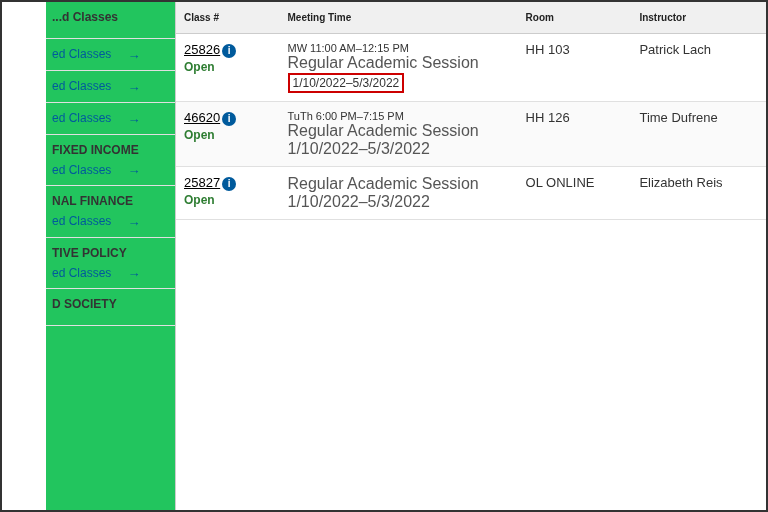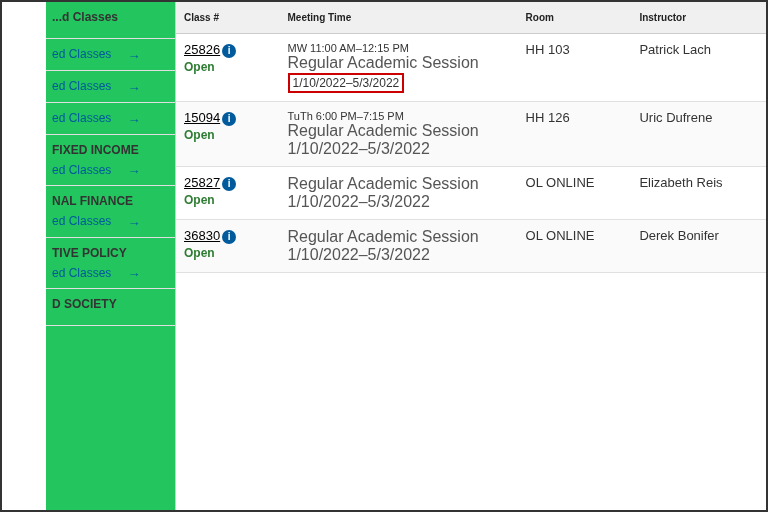--- a/index.html
+++ b/index.html
@@ -216,43 +216,34 @@
         </tr>
       </thead>
       <tbody id="table-body">
       <tr>
             <td class="col-class"><a href="#" class="class-num">25826</a><span class="info-icon">i</span><div class="status-open">Open</div></td>
             <td class="col-meeting"><div class="meeting-time">MW 11:00 AM–12:15 PM</div><div class="session-info">Regular Academic Session</div><div class="date-range">1/10/2022–5/3/2022</div></td>
             <td class="col-room">HH 103</td>
             <td class="col-instructor">Patrick Lach</td>
           </tr>
           <tr>
-            <td class="col-class"><a href="#" class="class-num">15094</a><span class="info-icon">i</span><div class="status-open">Open</div></td>
+            <td class="col-class"><a href="#" class="class-num">46620</a><span class="info-icon">i</span><div class="status-open">Open</div></td>
             <td class="col-meeting">
               <div class="meeting-time">TuTh 6:00 PM–7:15 PM</div>
               <div class="session-info">Regular Academic Session</div>
               <div class="session-info">1/10/2022–5/3/2022</div>
             </td>
             <td class="col-room">HH 126</td>
-            <td class="col-instructor">Uric Dufrene</td>
+            <td class="col-instructor">Time Dufrene</td>
           </tr>
           <tr>
             <td class="col-class"><a href="#" class="class-num">25827</a><span class="info-icon">i</span><div class="status-open">Open</div></td>
             <td class="col-meeting">
               <div class="session-info">Regular Academic Session</div>
               <div class="session-info">1/10/2022–5/3/2022</div>
             </td>
             <td class="col-room">OL ONLINE</td>
             <td class="col-instructor">Elizabeth Reis</td>
           </tr>
-          <tr>
-            <td class="col-class"><a href="#" class="class-num">36830</a><span class="info-icon">i</span><div class="status-open">Open</div></td>
-            <td class="col-meeting">
-              <div class="session-info">Regular Academic Session</div>
-              <div class="session-info">1/10/2022–5/3/2022</div>
-            </td>
-            <td class="col-room">OL ONLINE</td>
-            <td class="col-instructor">Derek Bonifer</td>
-          </tr>
         </tbody>
     </table>
   </div>
 </div>
 
 </body></html>

